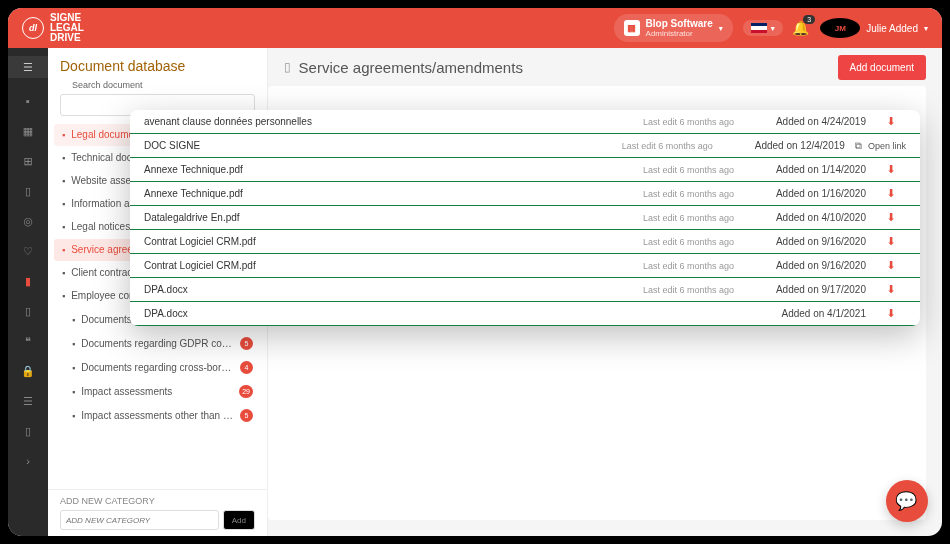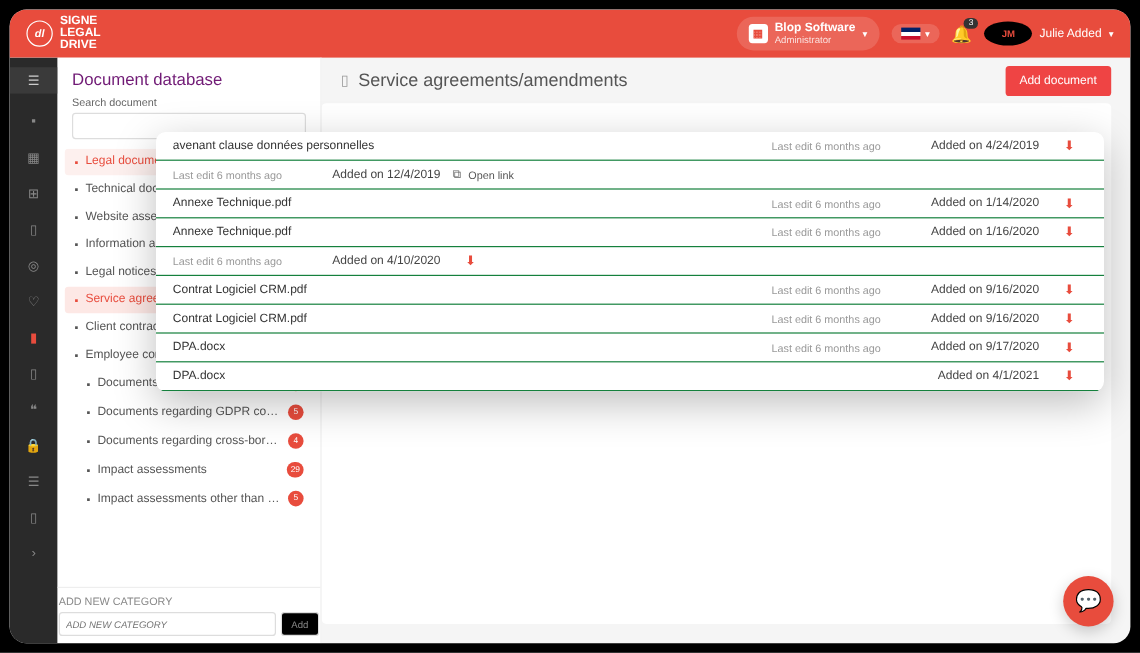--- a/index.html
+++ b/index.html
@@ -15,33 +15,33 @@
 .flag{width:16px;height:10px;background:linear-gradient(to bottom,#012169 33%,#fff 33%,#fff 66%,#c8102e 66%);position:relative}
 .bell{position:relative;font-size:14px}
 .badge{position:absolute;top:-5px;right:-5px;background:#333;color:#fff;font-size:7px;border-radius:7px;padding:1px 4px}
 .avatar{width:40px;height:20px;background:#000000;color:#e84c3d;border-radius:50%;font-size:8px;font-weight:bold;display:flex;align-items:center;justify-content:center}
 .body{flex:1;display:flex;overflow:hidden}
 .iconrail{width:40px;background:#2a2a2a;display:flex;flex-direction:column;align-items:center;padding-top:8px;gap:16px}
 .rail-item{width:14px;height:14px;color:#888;font-size:11px;display:flex;align-items:center;justify-content:center}
 .rail-item.top{width:100%;height:22px;background:#3a3a3a;color:#ccc}
 .rail-item.active{color:#e84c3d}
 .sidebar{width:220px;background:#fff;display:flex;flex-direction:column;font-size:10px;border-right:1px solid #eee}
-.sb-head{padding:10px 12px 6px;font-size:14px;color:#701a75}
-.sb-search-label{padding:0 12px 4px;color:#666;font-size:9px}
+.sb-head{padding:10px 12px 6px;font-size:14px;color:#a16207}
+.sb-search-label{padding:0 24px 4px;color:#666;font-size:9px}
 .sb-search{margin:0 12px 8px;height:22px;border:1px solid #ddd;border-radius:3px}
 .sb-tree{flex:1;overflow:hidden;padding:0 6px}
 .sb-item{display:flex;align-items:center;gap:6px;padding:5px 8px;color:#555;border-radius:3px;margin-bottom:1px}
 .sb-item.l1{margin-left:0}
 .sb-item.l2{margin-left:10px}
 .sb-item.active{background:#fde8e5;color:#e84c3d}
 .sb-item.parent-active{background:#fdf0ee;color:#e84c3d}
 .fld{font-size:9px}
 .sb-label{flex:1;white-space:nowrap;overflow:hidden;text-overflow:ellipsis;line-height:1.2}
 .count{background:#e84c3d;color:#fff;font-size:7px;border-radius:7px;min-width:13px;height:13px;display:flex;align-items:center;justify-content:center;padding:0 3px}
-.sb-foot{padding:6px 1px;border-top:1px solid #eee}
+.sb-foot{padding:6px 12px;border-top:1px solid #eee}
 .sb-foot-title{font-size:9px;color:#888;margin-bottom:4px}
 .sb-foot-row{display:flex;gap:4px}
 .sb-foot-input{flex:1;height:20px;border:1px solid #ddd;border-radius:3px;font-size:8px;padding:0 5px;color:#aaa;font-style:italic}
 .sb-foot-btn{padding:0 8px;border:1px solid #ddd;background:#000000;border-radius:3px;font-size:8px;color:#888}
 .main{flex:1;display:flex;flex-direction:column;overflow:hidden}
 .main-head{height:38px;display:flex;align-items:center;padding:0 16px;gap:8px}
 .doc-ico{color:#999;font-size:12px}
 .main-title{font-size:15px;color:#555}
 .add-doc{margin-left:auto;background:#ef4444;color:#fff;border:none;padding:7px 12px;font-size:10px;border-radius:3px}
 .main-content{flex:1;background:#fff;margin:0 16px 16px 0;border-radius:4px}
@@ -197,38 +197,40 @@
 </div>
 
 <div class="popover" id="popover">
     <div class="doc-row">
       <div class="doc-name">avenant clause données personnelles</div>
       <div class="doc-edit">Last edit 6 months ago</div>
       <div class="doc-date">Added on 4/24/2019</div>
       <div class="doc-action"><span class="dl-icon">⬇</span></div>
     </div>
     <div class="doc-row">
+      <div class="doc-name">DOC SIGNE</div>
       <div class="doc-edit">Last edit 6 months ago</div>
       <div class="doc-date">Added on 12/4/2019</div>
       <span class="link-icon">⧉</span>
       <span class="open-link">Open link</span>
     </div>
     <div class="doc-row">
       <div class="doc-name">Annexe Technique.pdf</div>
       <div class="doc-edit">Last edit 6 months ago</div>
       <div class="doc-date">Added on 1/14/2020</div>
       <div class="doc-action"><span class="dl-icon">⬇</span></div>
     </div>
     <div class="doc-row">
       <div class="doc-name">Annexe Technique.pdf</div>
       <div class="doc-edit">Last edit 6 months ago</div>
       <div class="doc-date">Added on 1/16/2020</div>
       <div class="doc-action"><span class="dl-icon">⬇</span></div>
     </div>
     <div class="doc-row">
+      <div class="doc-name">Datalegaldrive En.pdf</div>
       <div class="doc-edit">Last edit 6 months ago</div>
       <div class="doc-date">Added on 4/10/2020</div>
       <div class="doc-action"><span class="dl-icon">⬇</span></div>
     </div>
     <div class="doc-row">
       <div class="doc-name">Contrat Logiciel CRM.pdf</div>
       <div class="doc-edit">Last edit 6 months ago</div>
       <div class="doc-date">Added on 9/16/2020</div>
       <div class="doc-action"><span class="dl-icon">⬇</span></div>
     </div>

